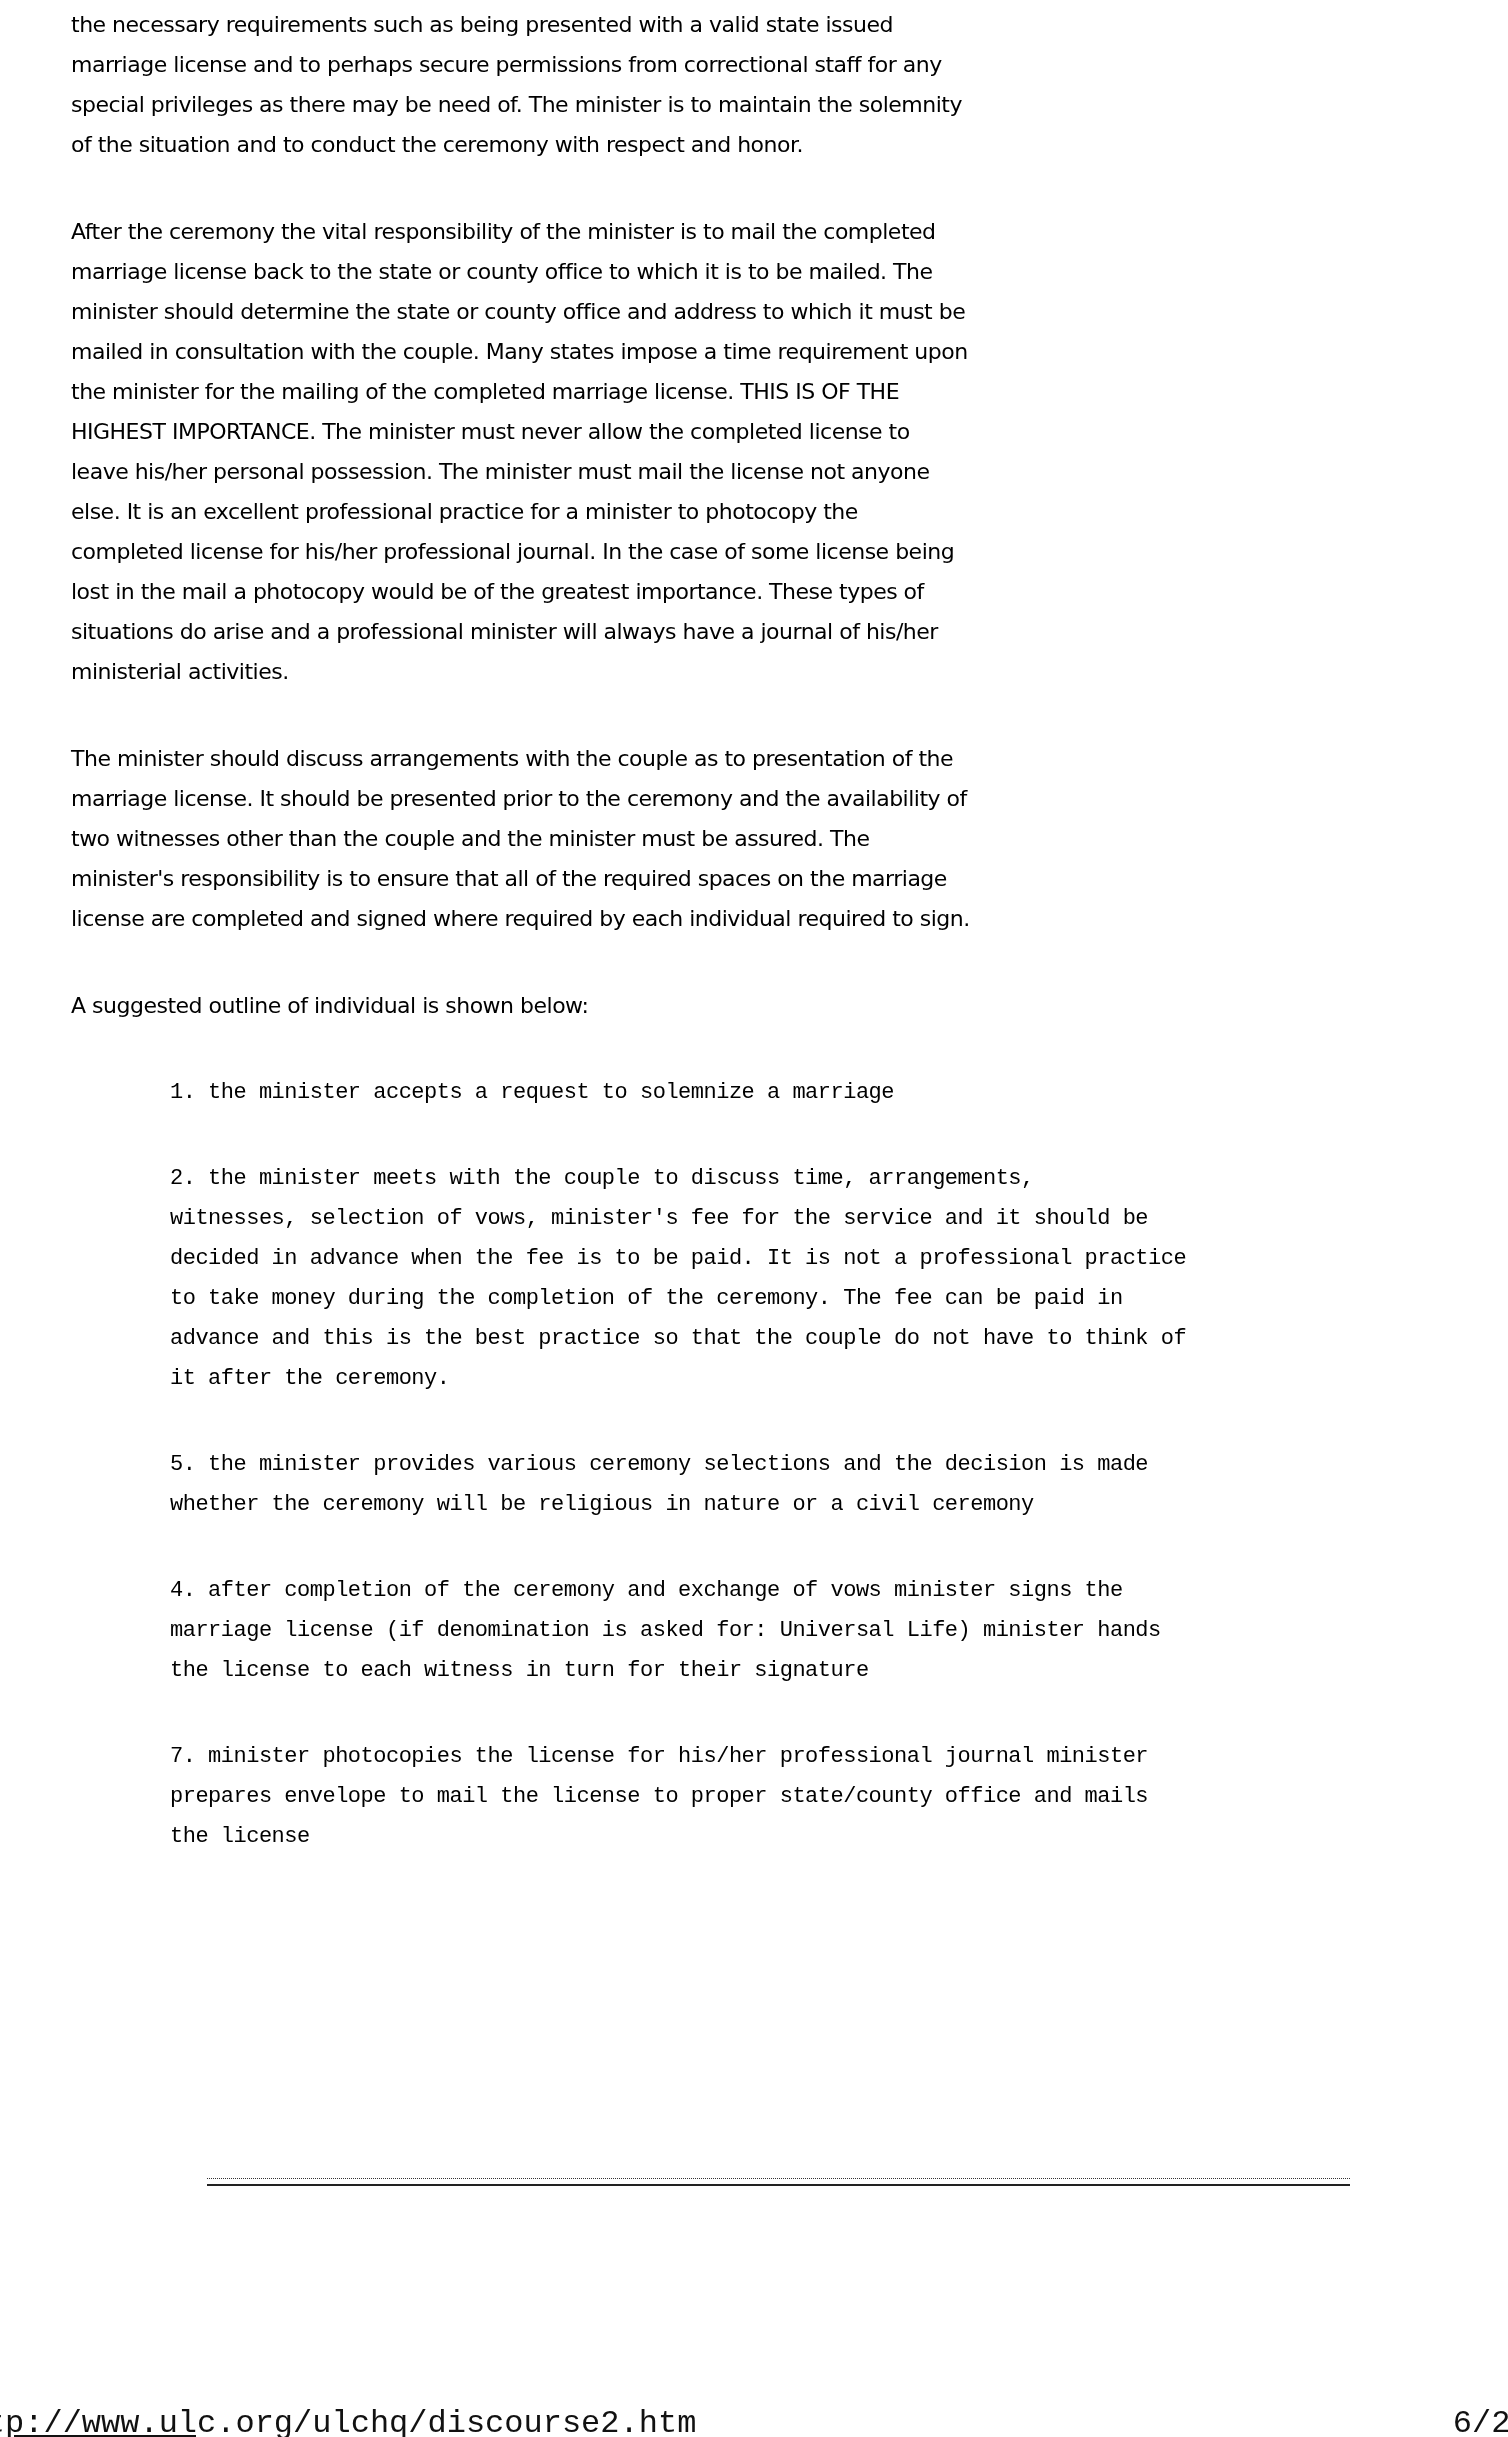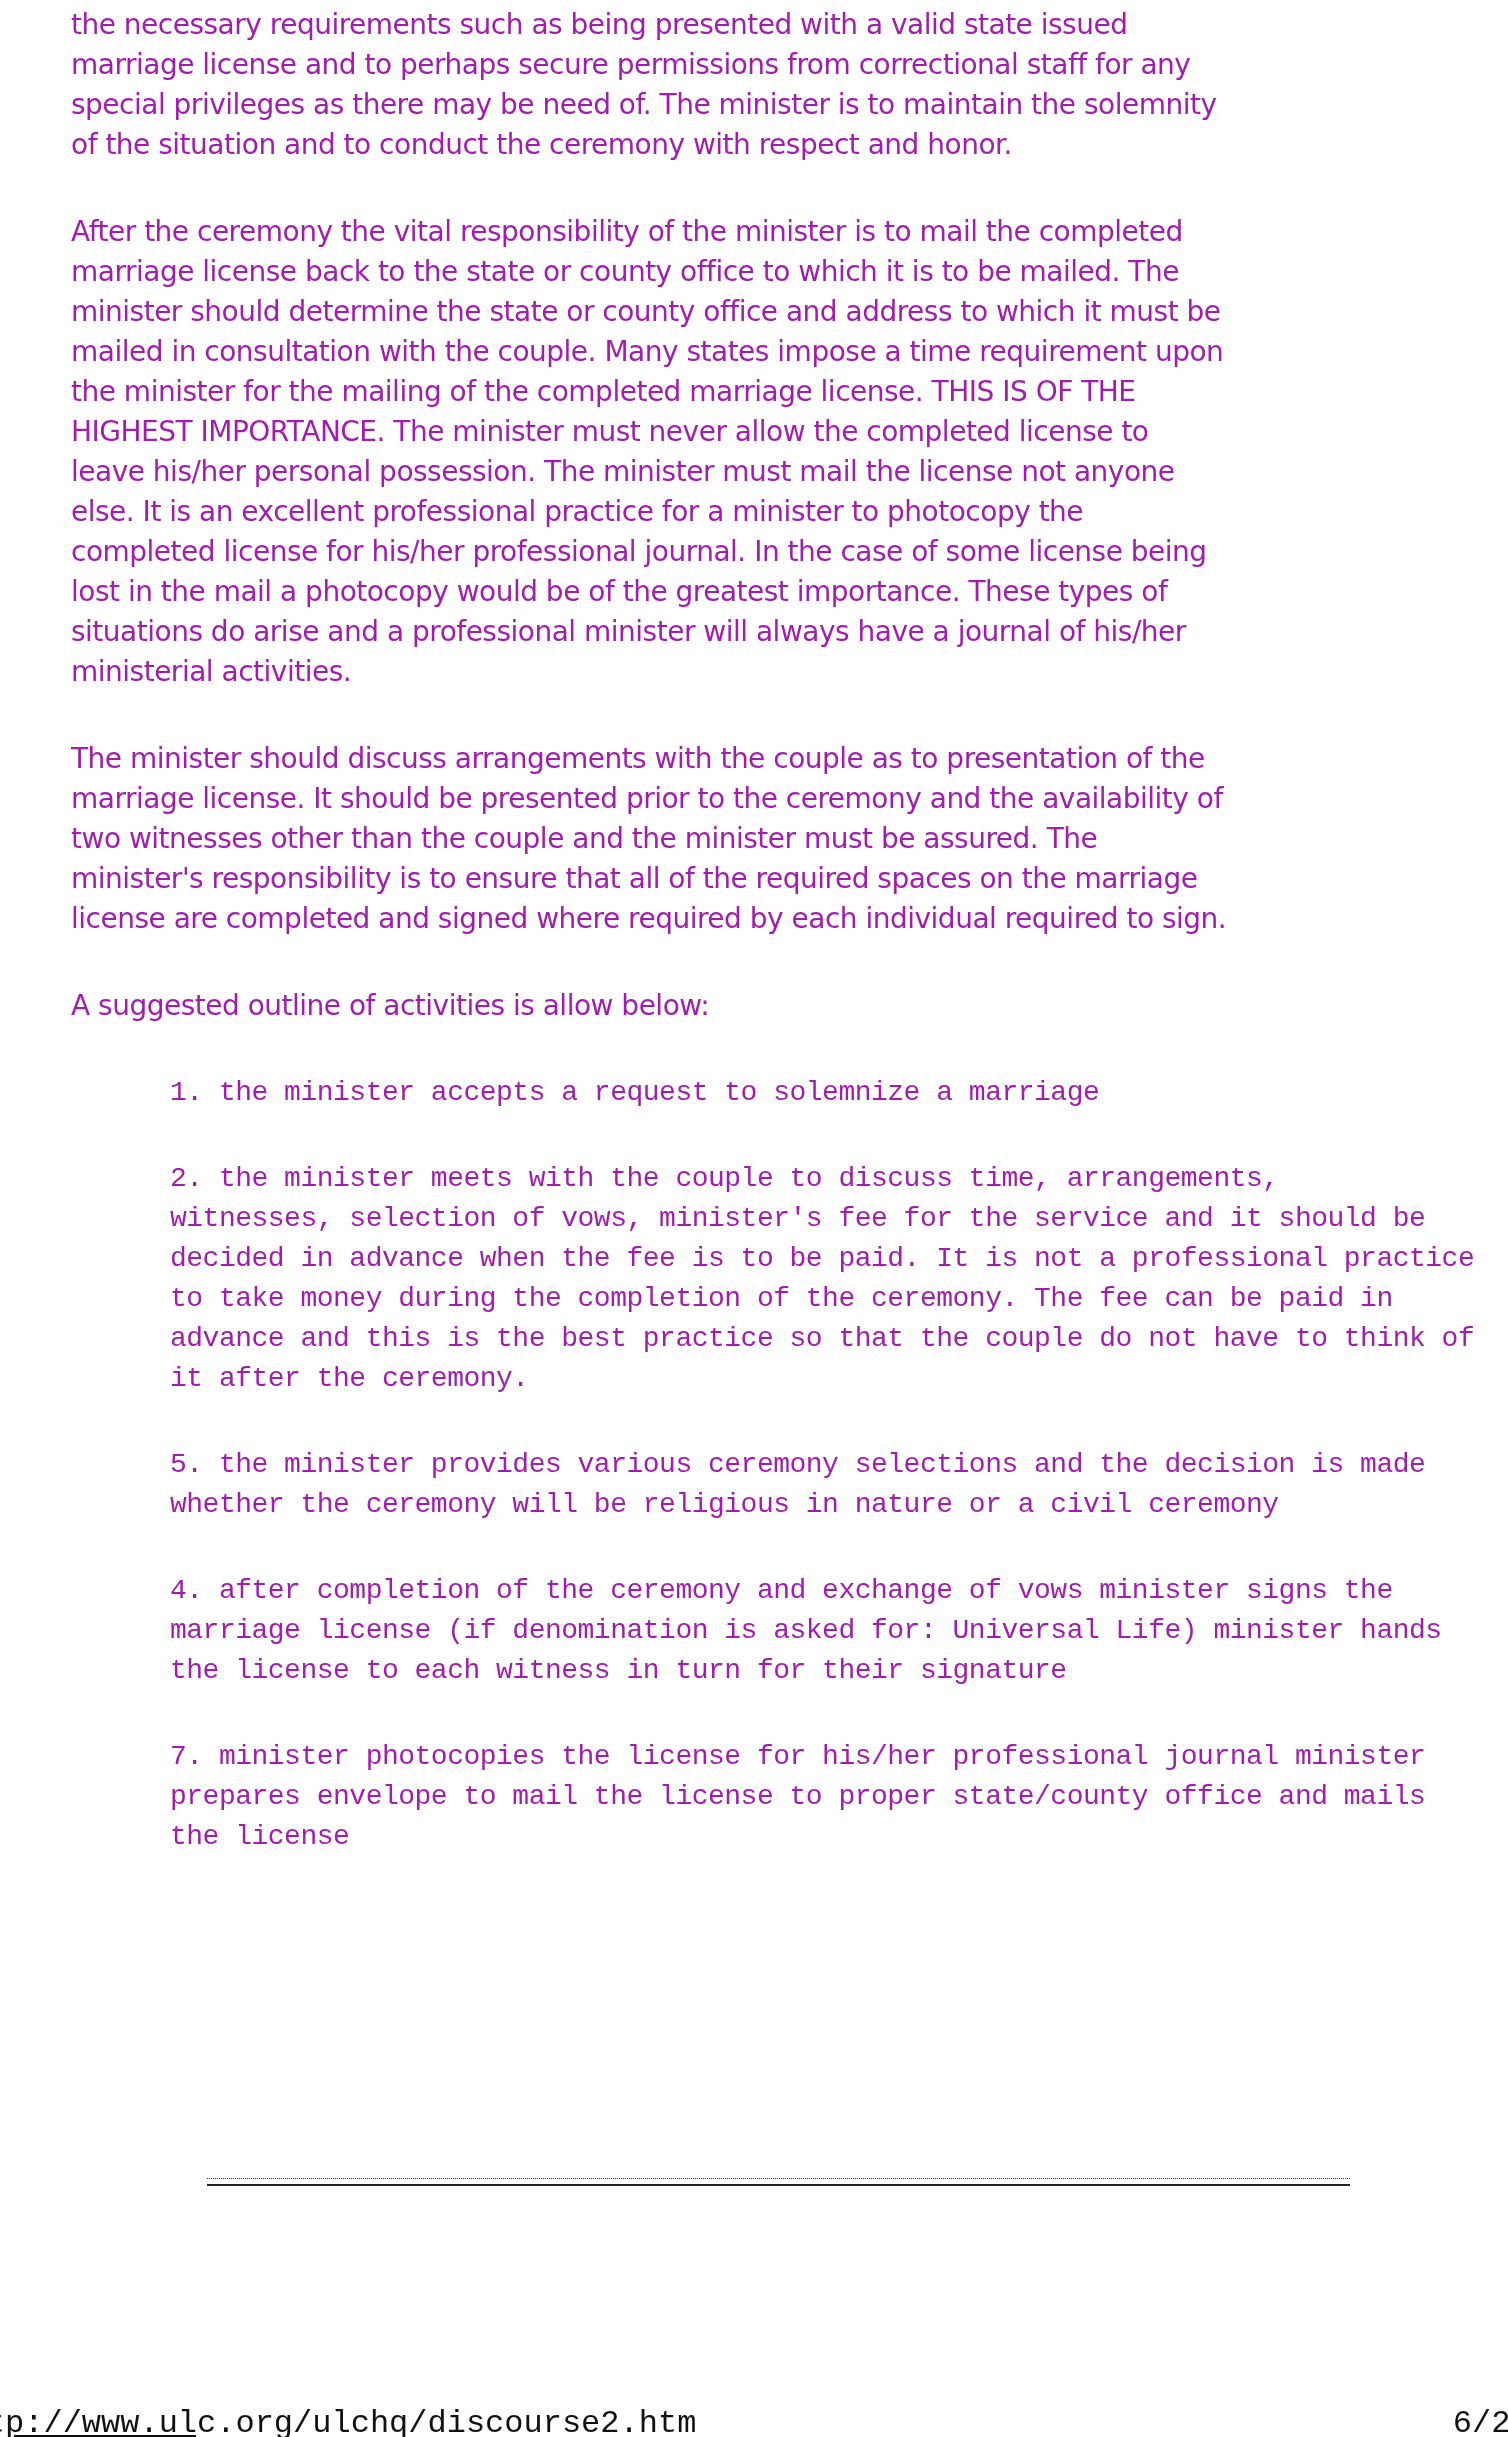--- a/index.html
+++ b/index.html
@@ -1,20 +1,20 @@
 <!DOCTYPE html>
 <html style="font-size:12.6px"><head>
 <meta charset="utf-8">
 <style>
   html, body { margin: 0; padding: 0; background: #ffffff; }
   body { width: 1508px; height: 2438px; position: relative; overflow: hidden; }
   .page {
     position: absolute; left: 71px; top: 4.7px; width: 1423px;
     font-family: "DejaVu Sans", sans-serif;
-    font-size: 28px; line-height: 40px; color: #a21caf;
+    font-size: 22px; line-height: 40px; color: #000000;
     letter-spacing: -0.5px;
   }
   .para { margin: 0 0 47px 0; white-space: pre-line; }
   .list { margin: 0; padding: 0; list-style: none; font-family: Liberation Mono, monospace; }
   .list-item { margin: 0 0 46px 99px; white-space: pre-line; }
   .rule {
     position: absolute; left: 207px; top: 2178px; width: 1143px; height: 4.7px;
     border-top: 0.8px dotted #333; border-bottom: 2.4px solid #222;
   }
   .footer {
@@ -44,21 +44,21 @@
 else. It is an excellent professional practice for a minister to photocopy the
 completed license for his/her professional journal. In the case of some license being
 lost in the mail a photocopy would be of the greatest importance. These types of
 situations do arise and a professional minister will always have a journal of his/her
 ministerial activities.</p>
   <p class="para">The minister should discuss arrangements with the couple as to presentation of the
 marriage license. It should be presented prior to the ceremony and the availability of
 two witnesses other than the couple and the minister must be assured. The
 minister's responsibility is to ensure that all of the required spaces on the marriage
 license are completed and signed where required by each individual required to sign.</p>
-  <p class="para">A suggested outline of activities is allow below:</p>
+  <p class="para">A suggested outline of individual is shown below:</p>
   <ul class="list">
     <li class="list-item">1. the minister accepts a request to solemnize a marriage</li>
     <li class="list-item">2. the minister meets with the couple to discuss time, arrangements,
 witnesses, selection of vows, minister's fee for the service and it should be
 decided in advance when the fee is to be paid. It is not a professional practice
 to take money during the completion of the ceremony. The fee can be paid in
 advance and this is the best practice so that the couple do not have to think of
 it after the ceremony.</li>
     <li class="list-item">5. the minister provides various ceremony selections and the decision is made
 whether the ceremony will be religious in nature or a civil ceremony</li>

